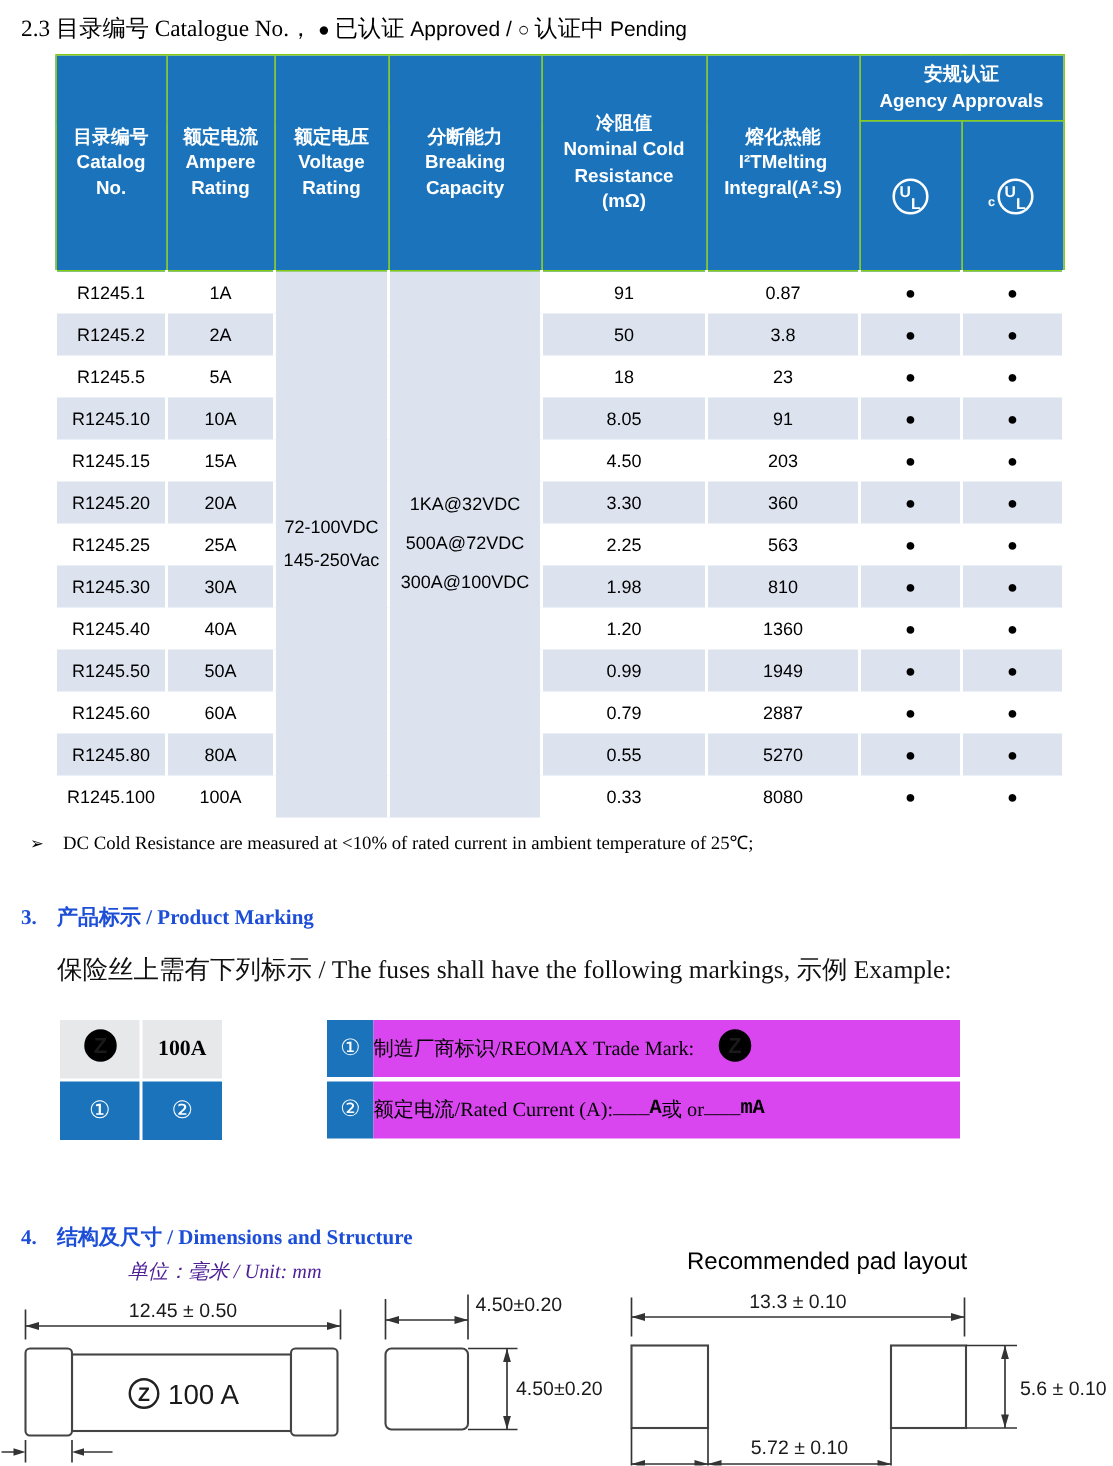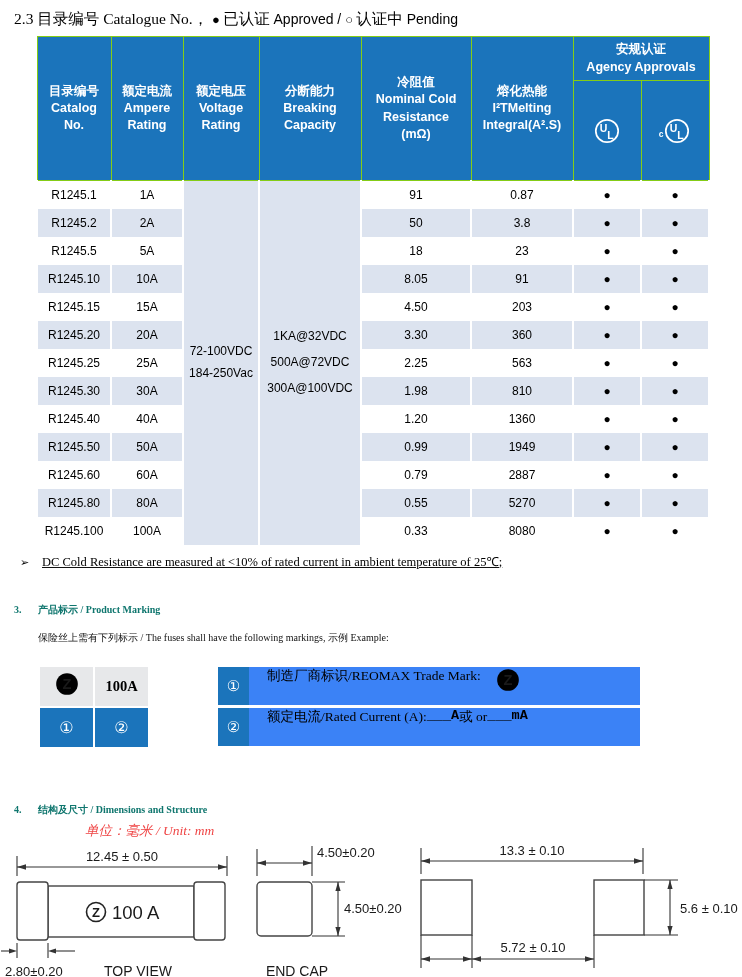--- a/index.html
+++ b/index.html
@@ -23,52 +23,52 @@
                      vertical-align:middle; border-left:2px solid #fff; border-right:2px solid #fff; }
   table.catalog tbody tr:nth-child(even) td { background:#dce3ef; }
   td.merged { background:#dce3ef !important; white-space:pre-line; }
   td.voltage-cell { line-height:1.8; }
   td.breaking-cell { line-height:2.15; }
   td.dot-cell { font-size:12px; }
 
   .ul-mark svg { display:block; margin:0 auto; }
 
   
-  .notes { margin:8px 0 16px 14px;text-decoration:underline; }
+  .notes { margin:8px 0 16px 14px; }
   .note { font-size:12.5px; color:#000; margin-bottom:8px; }
   .note .bullet { display:inline-block; width:28px; text-align:left; padding-left:6px; font-size:11px; }
 
   
-  .sec-heading { font-size:10px; font-weight:bold; color:#0f766e; }
+  .sec-heading { font-size:14px; font-weight:bold; color:#1d4ed8; }
   .sec-heading .num { display:inline-block; width:24px; }
   #sec3-heading { margin:33px 0 0 14px; }
-  #sec3-sub { margin:14px 0 0 38px; font-size:10px; }
+  #sec3-sub { margin:14px 0 0 38px; font-size:17px; }
   #sec4-heading { margin:56px 0 0 14px; }
 
   
   .marking-row { display:flex; align-items:flex-start; margin:22px 0 0 40px; }
   .mark-table { display:grid; grid-template-columns:53px 53px; grid-template-rows:39px 39px; gap:2px; background:#fff; }
   .mark-cell { display:flex; align-items:center; justify-content:center; }
   .mark-cell.gray { background:#e7e8ea; }
   .mark-cell.blue { background:#1b74bb; color:#fff; font-size:16px; }
   .mark-cell .amp { font-family:"Liberation Serif", serif; font-weight:bold; font-size:14.5px; color:#000; }
   .legend { margin-left:70px; width:422px; display:flex; flex-direction:column; gap:3px; }
   .legend-row { display:flex; height:38px; }
   .legend-num { width:31px; background:#1b74bb; color:#fff; font-size:15px;
                 display:flex; align-items:center; justify-content:center; flex:none; }
-  .legend-body { flex:1; background:#3b82f6; display:flex; align-items:flex-start; padding-left:18px;
+  .legend-body { flex:1; background:#d946ef; display:flex; align-items:center; 
                  font-size:13.5px; color:#000; }
   .legend-body b { font-weight:bold;font-family:Liberation Mono, monospace; }
   .legend-body .zlogo { margin-left:14px; }
 
   .z-icon { color:#1a1a1a; }
 
   
   .diagram-area { position:relative; height:178px; margin-top:0; }
-  .unit-label { position:absolute; left:85px; top:5px; font-size:13.5px; font-style:italic; color:#ef4444; }
+  .unit-label { position:absolute; left:85px; top:5px; font-size:13.5px; font-style:italic; color:#4c1d95; }
   .pad-title { position:absolute; left:458px; top:-1px; font-family:"Liberation Sans", sans-serif;
                font-size:16px; color:#000; }
   .dims-svg { position:absolute; left:0; top:18px; }
   .dims-svg text { font-family:"Liberation Sans", sans-serif; font-size:13px; fill:#1a1a1a; }
   .dims-svg text.big { font-size:18.5px; }
   .dims-svg text.lbl { font-size:14px; }
   .dims-svg line { stroke:#333; stroke-width:1.1; }
   .dims-svg rect { fill:#fff; stroke:#444; stroke-width:1.4; }
   .dims-svg polygon { fill:#333; }
   .dims-svg circle { fill:none; stroke:#222; stroke-width:1.6; }
@@ -133,21 +133,21 @@
           </svg>
         </span>
       </th>
     </tr>
   </thead>
   <tbody>
     <tr>
       <td>R1245.1</td>
       <td>1A</td>
       <td rowspan="13" class="merged voltage-cell">72-100VDC
-184-250Vac</td>
+145-250Vac</td>
       <td rowspan="13" class="merged breaking-cell">1KA@32VDC
 500A@72VDC
 300A@100VDC</td>
       <td>91</td>
       <td>0.87</td>
       <td class="dot-cell">●</td>
       <td class="dot-cell">●</td>
     </tr>
     <tr>
       <td>R1245.2</td>
@@ -296,20 +296,21 @@
           <b>mA</b>
       </div>
     </div>
   </div>
 </div>
 
 <h3 class="sec-heading" id="sec4-heading"><span class="num">4.</span><span>结构及尺寸  / Dimensions and Structure</span></h3>
 
 <div class="diagram-area">
   <span class="unit-label">单位：毫米 / Unit: mm</span>
+  <span class="pad-title">Recommended pad layout</span>
 
   <svg class="dims-svg" width="742" height="160" viewBox="0 817 742 160">
 
     <g>
       <line x1="17" y1="838" x2="17" y2="858"></line>
       <line x1="227" y1="838" x2="227" y2="858"></line>
       <line x1="17" y1="849" x2="227" y2="849"></line>
       <polygon points="17,849 26,846.3 26,851.7"></polygon>
       <polygon points="227,849 218,846.3 218,851.7"></polygon>
       <text x="122" y="843" text-anchor="middle">12.45 ± 0.50</text>

